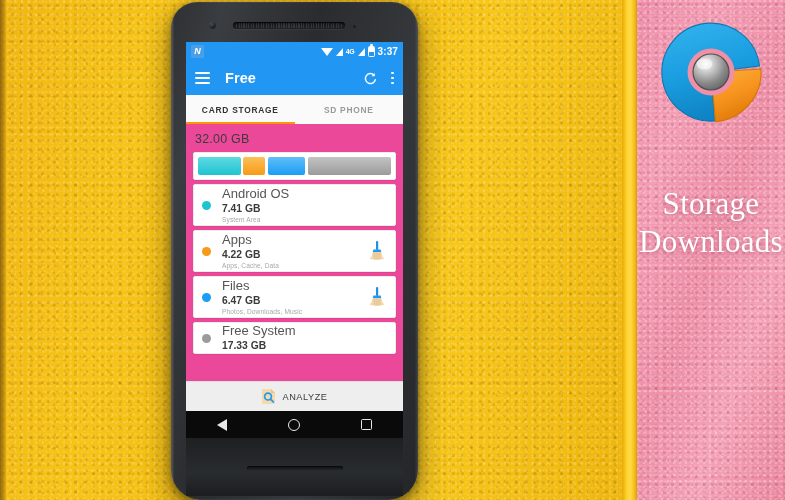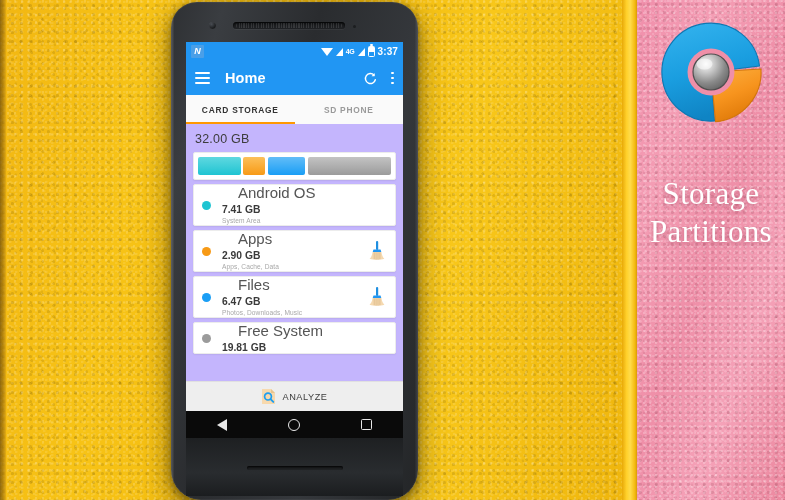--- a/index.html
+++ b/index.html
@@ -144,21 +144,21 @@
     flex:1; display:flex; align-items:center; justify-content:center;
     font-size:8.4px; font-weight:bold; letter-spacing:.75px; cursor:pointer;
   }
   .tab.active { color:#333; }
   .tab.inactive { color:#9a9a9a; }
   .tab-underline {
     position:absolute; left:0; bottom:0; width:50%; height:2px; background:#ff9800;
   }
 
   
-  .content { background:#c4b5fd; padding:0; height:calc(100% - 19px - 34px - 29px); position:relative; }
+  .content { background:#ec4899; padding:0; height:calc(100% - 19px - 34px - 29px); position:relative; }
   .total-size {
     font-size:12.5px; color:#3c3c3c; padding:8px 0 6px 9px; letter-spacing:.2px;
   }
 
   .bar-card {
     margin:0 7px; background:#fff; border:1px solid #ececec; border-radius:2px;
     padding:4px; display:flex; gap:2.5px; height:28px;
     box-shadow:0 1px 1.5px rgba(0,0,0,.07);
   }
   .seg { border-radius:2px; height:100%; }
@@ -168,21 +168,21 @@
   .seg.s3 { background:linear-gradient(180deg,#c3c3c3,#9b9b9b); }
 
   .list { margin-top:4px; }
   .row {
     margin:0 7px 4px 7px; background:#fff; border:1px solid #ececec; border-radius:2px;
     height:42px; display:flex; align-items:center; padding:0 8px; position:relative;
     box-shadow:0 1px 1.5px rgba(0,0,0,.06);
   }
   .row-dot { width:9px; height:9px; border-radius:50%; flex:0 0 auto; margin-right:11px; }
   .row-texts { display:flex; flex-direction:column; justify-content:center; gap:0; }
-  .row-title { font-size:15px; color:#555; line-height:1.25;margin-left:16px; }
+  .row-title { font-size:13px; color:#555; line-height:1.25; }
   .row-size { font-size:10.3px; color:#3a3a3a; font-weight:bold; line-height:1.3; }
   .row-sub { font-size:6.6px; color:#a8a8a8; line-height:1.4; letter-spacing:.1px; }
   .row-clean { margin-left:auto; width:20px; height:22px; }
 
   .analyze-bar {
     position:absolute; left:0; bottom:0; width:100%; height:30px;
     background:#eeeeee; border-top:1px solid #e0e0e0;
     display:flex; align-items:center; justify-content:center; gap:6px; cursor:pointer;
   }
   .analyze-icon { width:15px; height:17px; }
@@ -207,21 +207,21 @@
   .chin-speaker {
     position:absolute; left:50%; transform:translateX(-50%); top:28px;
     width:96px; height:4px; border-radius:3px;
     background:linear-gradient(180deg,#141517,#232527);
     box-shadow: inset 0 1px 2px rgba(0,0,0,.8);
   }
 
   
   #logo { position:absolute; left:657px; top:18px; width:108px; height:108px; }
   .brand {
-    position:absolute; left:637px; top:175px; width:148px;
+    position:absolute; left:637px; top:185px; width:148px;
     text-align:center; color:#fff;
     font-family:"Liberation Serif", serif;
     text-shadow:0 2px 4px rgba(150,50,80,.45);
   }
   .brand-l1 { font-size:31px; line-height:1.22; letter-spacing:.3px; }
   .brand-l2 { font-size:31px; line-height:1.22; letter-spacing:.3px; }
 </style>
 </head>
 <body>
 
@@ -253,21 +253,21 @@
           <span class="sb-time">3:37</span>
         </div>
       </div>
 
       <div class="appbar">
         <div class="hamburger">
           <span></span>
             <span></span>
             <span></span>
         </div>
-        <div class="appbar-title">Home</div>
+        <div class="appbar-title">Free</div>
         <div class="appbar-actions">
           <span class="ic-refresh">
             <svg width="15" height="15" viewBox="0 0 24 24">
               <path d="M17.6 6.4A8 8 0 1 0 19.7 14" fill="none" stroke="#fff" stroke-width="2.3" stroke-linecap="round"></path>
               <path d="M18.6 3.2 L18.6 8.2 L13.6 8.2 Z" fill="#fff"></path>
             </svg>
           </span>
           <span class="ic-more">
             <i></i>
               <i></i>
@@ -300,21 +300,21 @@
               <div class="row-title">Android OS</div>
               <div class="row-size">7.41 GB</div>
               <div class="row-sub">System Area</div>
             </div>
           </div>
 
           <div class="row">
             <span class="row-dot" style="background:#f79a16"></span>
             <div class="row-texts">
               <div class="row-title">Apps</div>
-              <div class="row-size">2.90 GB</div>
+              <div class="row-size">4.22 GB</div>
               <div class="row-sub">Apps, Cache, Data</div>
             </div>
             <span class="row-clean">
               <svg width="20" height="22" viewBox="0 0 20 22">
                 <rect x="9" y="1" width="2.2" height="9" rx="1" fill="#1f8fe0"></rect>
                 <path d="M6.5 9.5 h7 l.8 2.6 h-8.6 z" fill="#2196f3"></path>
                 <path d="M5.6 12.1 h8.8 c.6 3.6 1.6 5.4 3 6.6 -4.4 1.5 -10.4 1.5 -14.8 0 1.4 -1.2 2.4 -3 3 -6.6 z" fill="#f5d9b0"></path>
                 <path d="M7.2 12.3 v6.9 M9.1 12.3 v7.3 M11 12.3 v7.3 M12.9 12.3 v6.9" stroke="#d9b483" stroke-width=".7" fill="none"></path>
               </svg>
             </span>
@@ -334,21 +334,21 @@
                 <path d="M5.6 12.1 h8.8 c.6 3.6 1.6 5.4 3 6.6 -4.4 1.5 -10.4 1.5 -14.8 0 1.4 -1.2 2.4 -3 3 -6.6 z" fill="#f5d9b0"></path>
                 <path d="M7.2 12.3 v6.9 M9.1 12.3 v7.3 M11 12.3 v7.3 M12.9 12.3 v6.9" stroke="#d9b483" stroke-width=".7" fill="none"></path>
               </svg>
             </span>
           </div>
 
           <div class="row" style="height:32px">
             <span class="row-dot" style="background:#9b9b9b"></span>
             <div class="row-texts">
               <div class="row-title">Free System</div>
-              <div class="row-size">19.81 GB</div>
+              <div class="row-size">17.33 GB</div>
             </div>
           </div>
 
         </div>
 
         <div class="analyze-bar">
           <span class="analyze-icon">
             <svg width="15" height="17" viewBox="0 0 15 17">
               <path d="M1 1 h9 l4 4 v11 h-13 z" fill="#f7d9ae"></path>
               <path d="M10 1 v4 h4 z" fill="#e8c48e"></path>
@@ -399,16 +399,16 @@
 
       <circle cx="54" cy="54" r="23.5" fill="#ef8fa8"></circle>
 
       <circle cx="54" cy="54" r="18" fill="url(#gsphere)" stroke="#4f4f4f" stroke-width="1.2"></circle>
       <ellipse cx="47.5" cy="46" rx="8" ry="5.5" fill="#ffffff" opacity=".55"></ellipse>
     </svg>
   </div>
 
   <div class="brand">
     <div class="brand-l1">Storage</div>
-    <div class="brand-l2">Partitions</div>
+    <div class="brand-l2">Downloads</div>
   </div>
 
 </div>
 
 </body></html>

